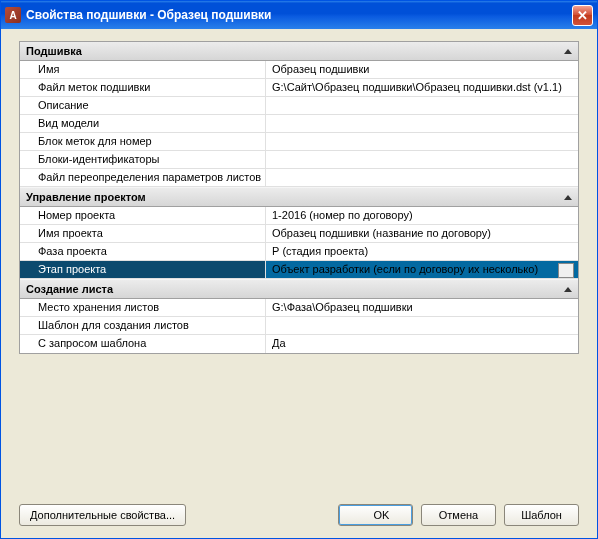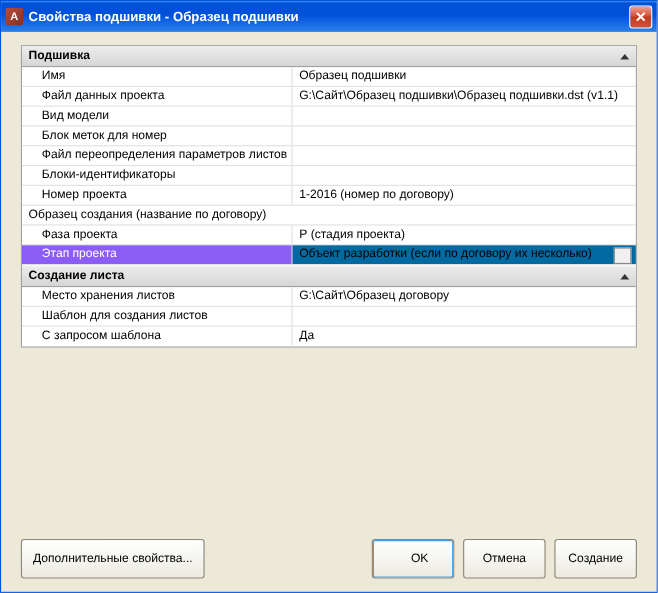--- a/index.html
+++ b/index.html
@@ -105,21 +105,21 @@
     white-space: nowrap;
     overflow: hidden;
   }
   .cell-value {
     flex: 1;
     padding: 2px 6px;
     white-space: nowrap;
     overflow: hidden;
   }
   .row.selected .cell-label {
-    background: #8b5cf6;
+    background: #0c4a6e;
     color: #fff;
   }
   .row.selected .cell-value {
     background: #0369a1;
     position: relative;
   }
   .row.selected .cell-value::after {
     content: "";
     position: absolute;
     right: 4px;
@@ -131,21 +131,21 @@
   }
   .button-bar {
     display: flex;
     padding: 10px 0 12px 0;
     align-items: center;
     margin-top: auto;
   }
   .button-bar .spacer { flex: 1; }
   .btn {
     min-width: 75px;
-    height: 36px;
+    height: 22px;
     margin-left: 8px;
     background: linear-gradient(to bottom, #fff, #eceae0);
     border: 1px solid #8a867a;
     border-radius: 3px;
     font-family: Tahoma, Arial, sans-serif;
     font-size: 11px;
     cursor: pointer;
     padding: 0 10px;
   }
   .btn.default {
@@ -169,75 +169,84 @@
 
       <div class="group-header">
         <span>Подшивка</span>
         <span class="collapse-arrow"></span>
       </div>
       <div class="row">
         <div class="cell-label">Имя</div>
         <div class="cell-value">Образец подшивки</div>
       </div>
       <div class="row">
-        <div class="cell-label">Файл данных проекта</div>
+        <div class="cell-label">Файл меток подшивки</div>
         <div class="cell-value">G:\Сайт\Образец подшивки\Образец подшивки.dst (v1.1)</div>
       </div>
       <div class="row">
+        <div class="cell-label">Описание</div>
+        <div class="cell-value"></div>
+      </div>
+      <div class="row">
         <div class="cell-label">Вид модели</div>
         <div class="cell-value"></div>
       </div>
       <div class="row">
         <div class="cell-label">Блок меток для номер</div>
         <div class="cell-value"></div>
       </div>
       <div class="row">
+        <div class="cell-label">Блоки-идентификаторы</div>
+        <div class="cell-value"></div>
+      </div>
+      <div class="row">
         <div class="cell-label">Файл переопределения параметров листов</div>
         <div class="cell-value"></div>
       </div>
-      <div class="row">
-        <div class="cell-label">Блоки-идентификаторы</div>
-        <div class="cell-value"></div>
-      </div>
-
+
+      <div class="group-header">
+        <span>Управление проектом</span>
+        <span class="collapse-arrow"></span>
+      </div>
       <div class="row">
         <div class="cell-label">Номер проекта</div>
         <div class="cell-value">1-2016 (номер по договору)</div>
       </div>
       <div class="row">
-        <div class="cell-value">Образец создания (название по договору)</div>
+        <div class="cell-label">Имя проекта</div>
+        <div class="cell-value">Образец подшивки (название по договору)</div>
       </div>
       <div class="row">
         <div class="cell-label">Фаза проекта</div>
         <div class="cell-value">Р (стадия проекта)</div>
       </div>
       <div class="row selected">
         <div class="cell-label">Этап проекта</div>
         <div class="cell-value">Объект разработки (если по договору их несколько)</div>
       </div>
 
       <div class="group-header">
         <span>Создание листа</span>
         <span class="collapse-arrow"></span>
       </div>
       <div class="row">
         <div class="cell-label">Место хранения листов</div>
-        <div class="cell-value">G:\Сайт\Образец договору</div>
+        <div class="cell-value">G:\Фаза\Образец подшивки</div>
       </div>
       <div class="row">
         <div class="cell-label">Шаблон для создания листов</div>
         <div class="cell-value"></div>
       </div>
       <div class="row">
         <div class="cell-label">С запросом шаблона</div>
         <div class="cell-value">Да</div>
       </div>
     </div>
 
     <div class="button-bar">
       <button class="btn left">Дополнительные свойства...</button>
       <div class="spacer"></div>
       <button class="btn default">OK</button>
       <button class="btn">Отмена</button>
-      <button class="btn">Создание</button>
+      <button class="btn">Шаблон</button>
     </div>
   </div>
 </div>
 
 </body></html>

